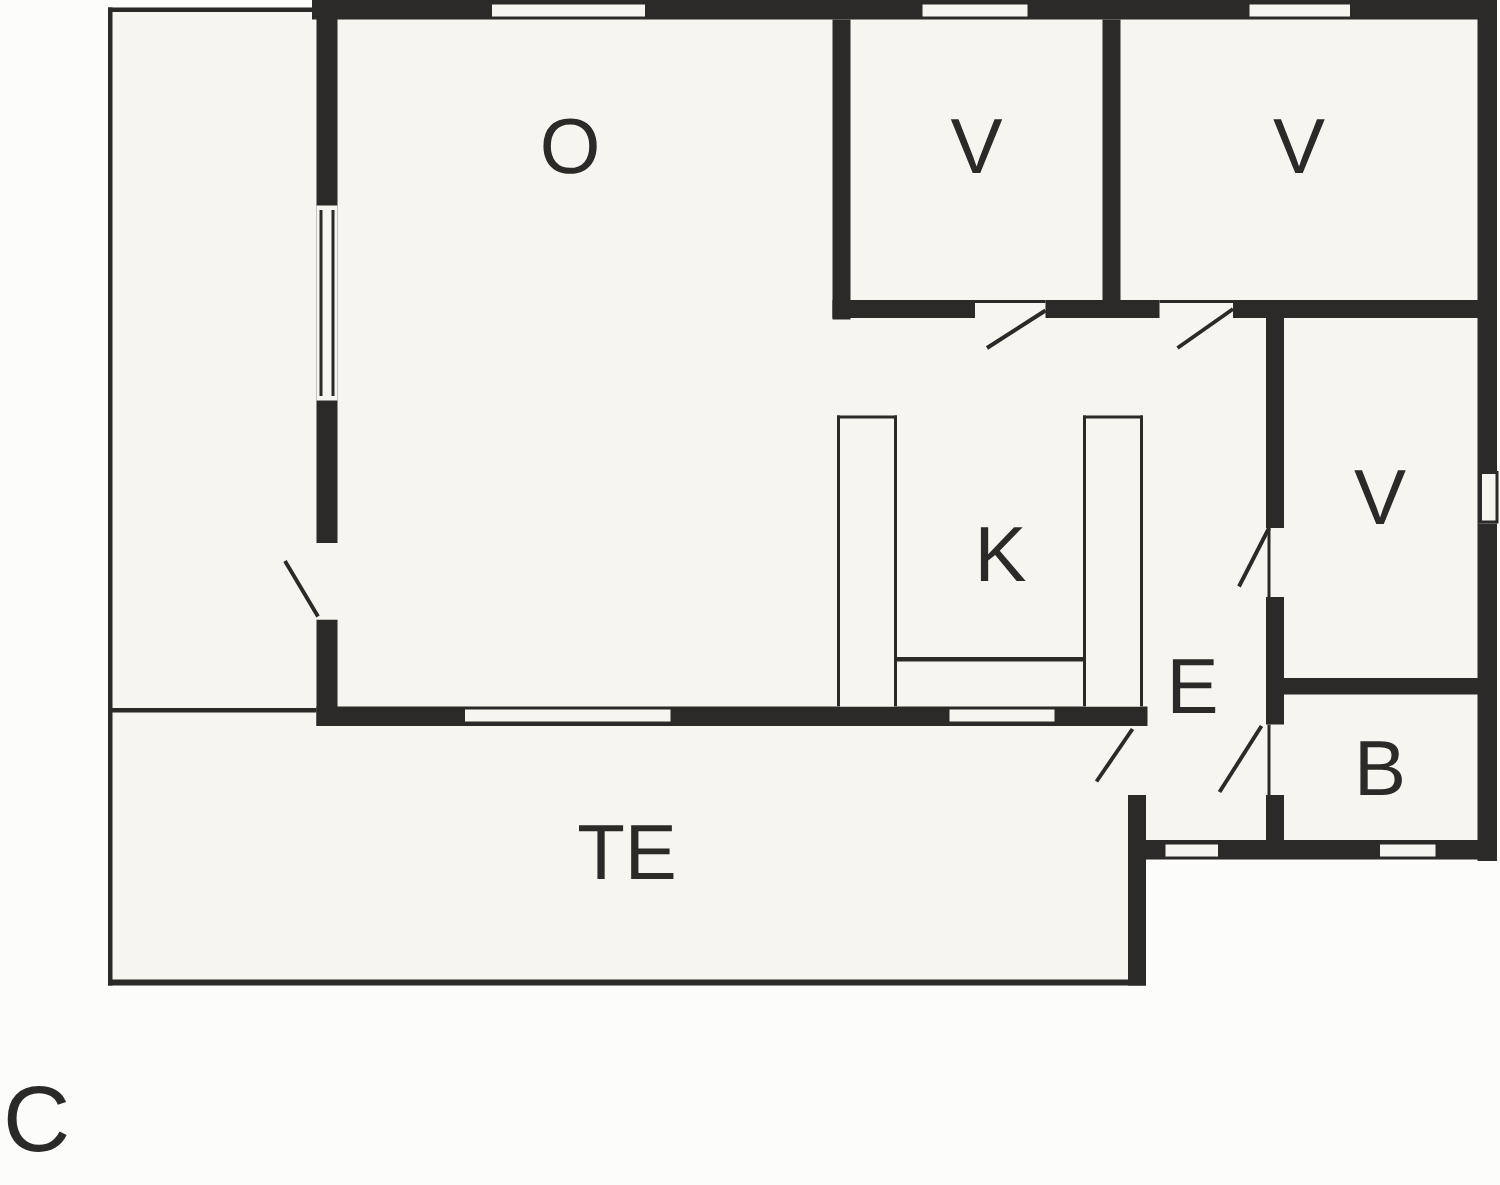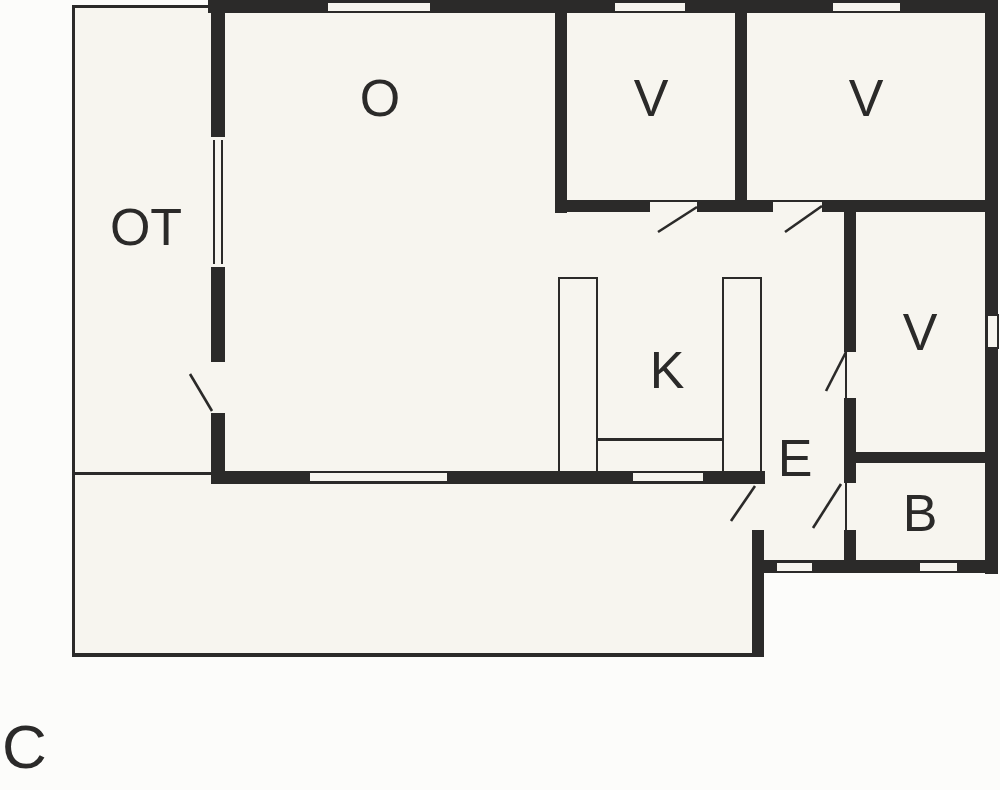--- a/index.html
+++ b/index.html
@@ -90,21 +90,21 @@
     <line x1="658" y1="232" x2="697" y2="207" stroke="#2b2a29" stroke-width="2.6"></line>
     <line x1="785" y1="232" x2="822" y2="206" stroke="#2b2a29" stroke-width="2.6"></line>
     <line x1="826" y1="391" x2="846" y2="352" stroke="#2b2a29" stroke-width="2.6"></line>
     <line x1="813" y1="528" x2="841" y2="484" stroke="#2b2a29" stroke-width="2.6"></line>
     <line x1="731" y1="521" x2="755" y2="486" stroke="#2b2a29" stroke-width="2.6"></line>
   </svg>
 
   <div class="lbl" style="left:380px;top:98px">O</div>
   <div class="lbl" style="left:651px;top:98px">V</div>
   <div class="lbl" style="left:866px;top:98px">V</div>
-  <div class="lbl" style="left:146px;top:227px">OT</div>
   <div class="lbl" style="left:667px;top:370px">K</div>
   <div class="lbl" style="left:920px;top:332px">V</div>
   <div class="lbl" style="left:795px;top:458px">E</div>
   <div class="lbl" style="left:920px;top:513px">B</div>
+  <div class="lbl" style="left:418px;top:569px">TE</div>
 
   <div class="plan-letter" style="left:2px;top:747px">C</div>
 
 </div>
 
 </body></html>

